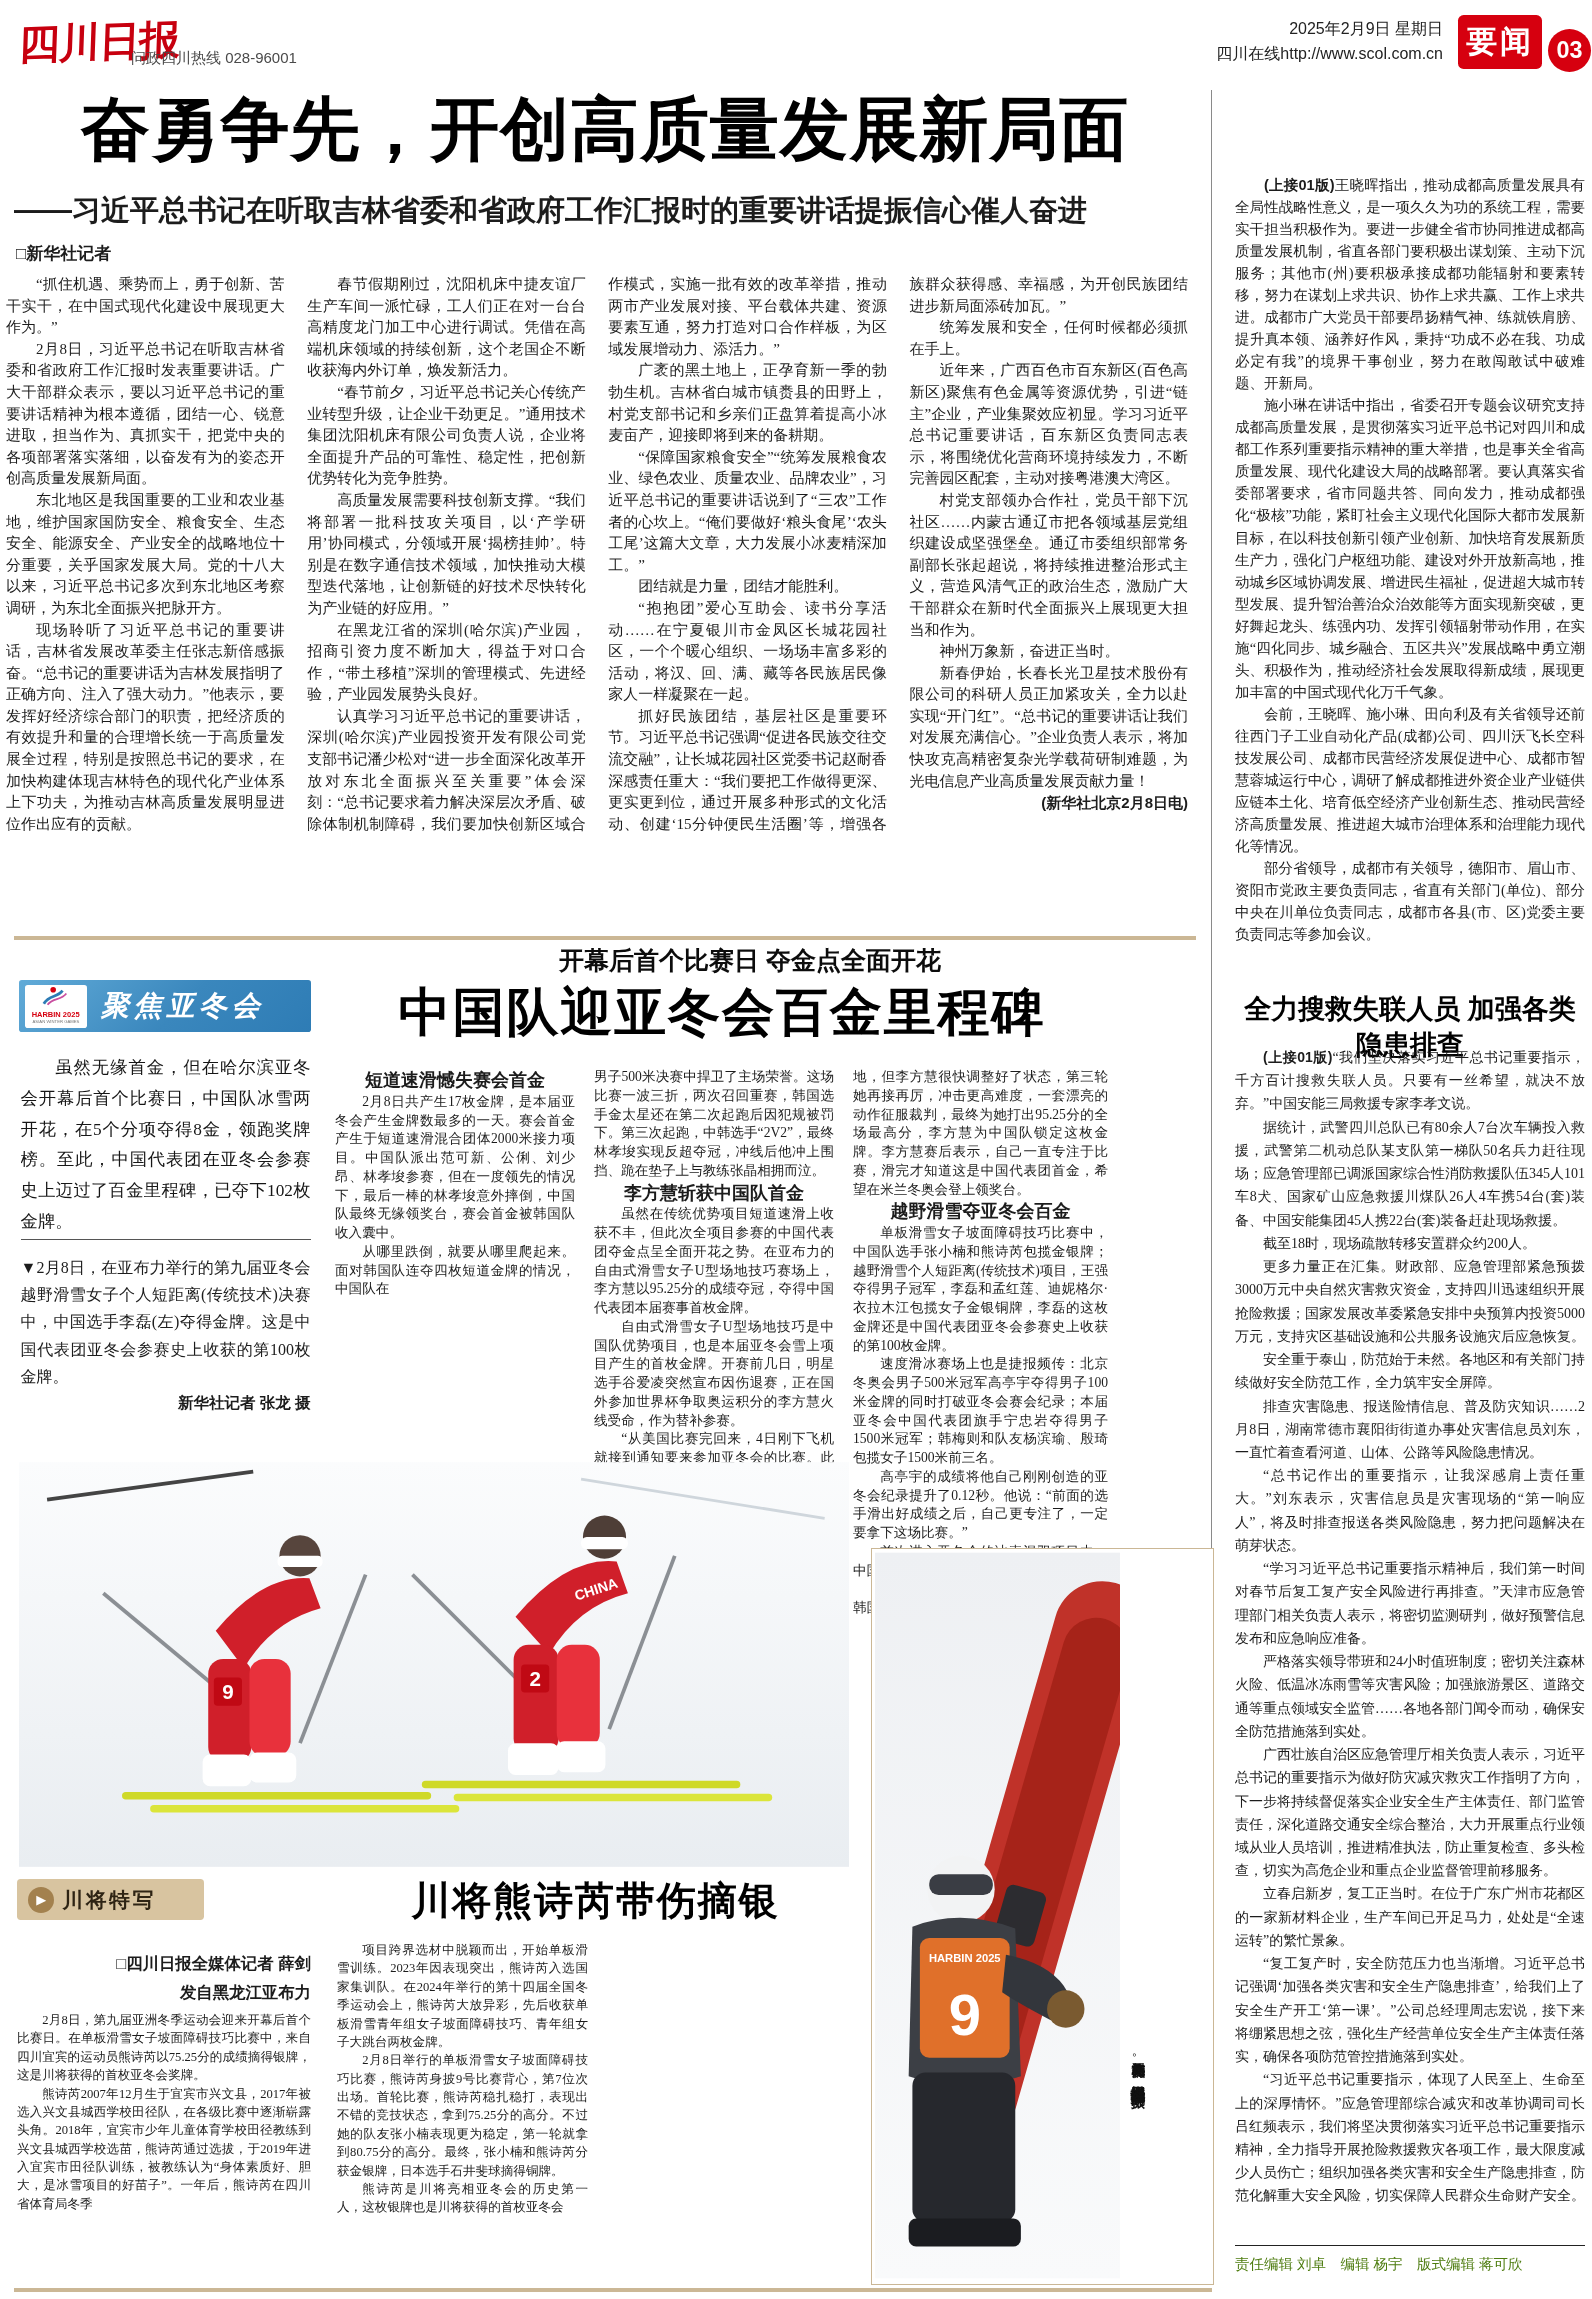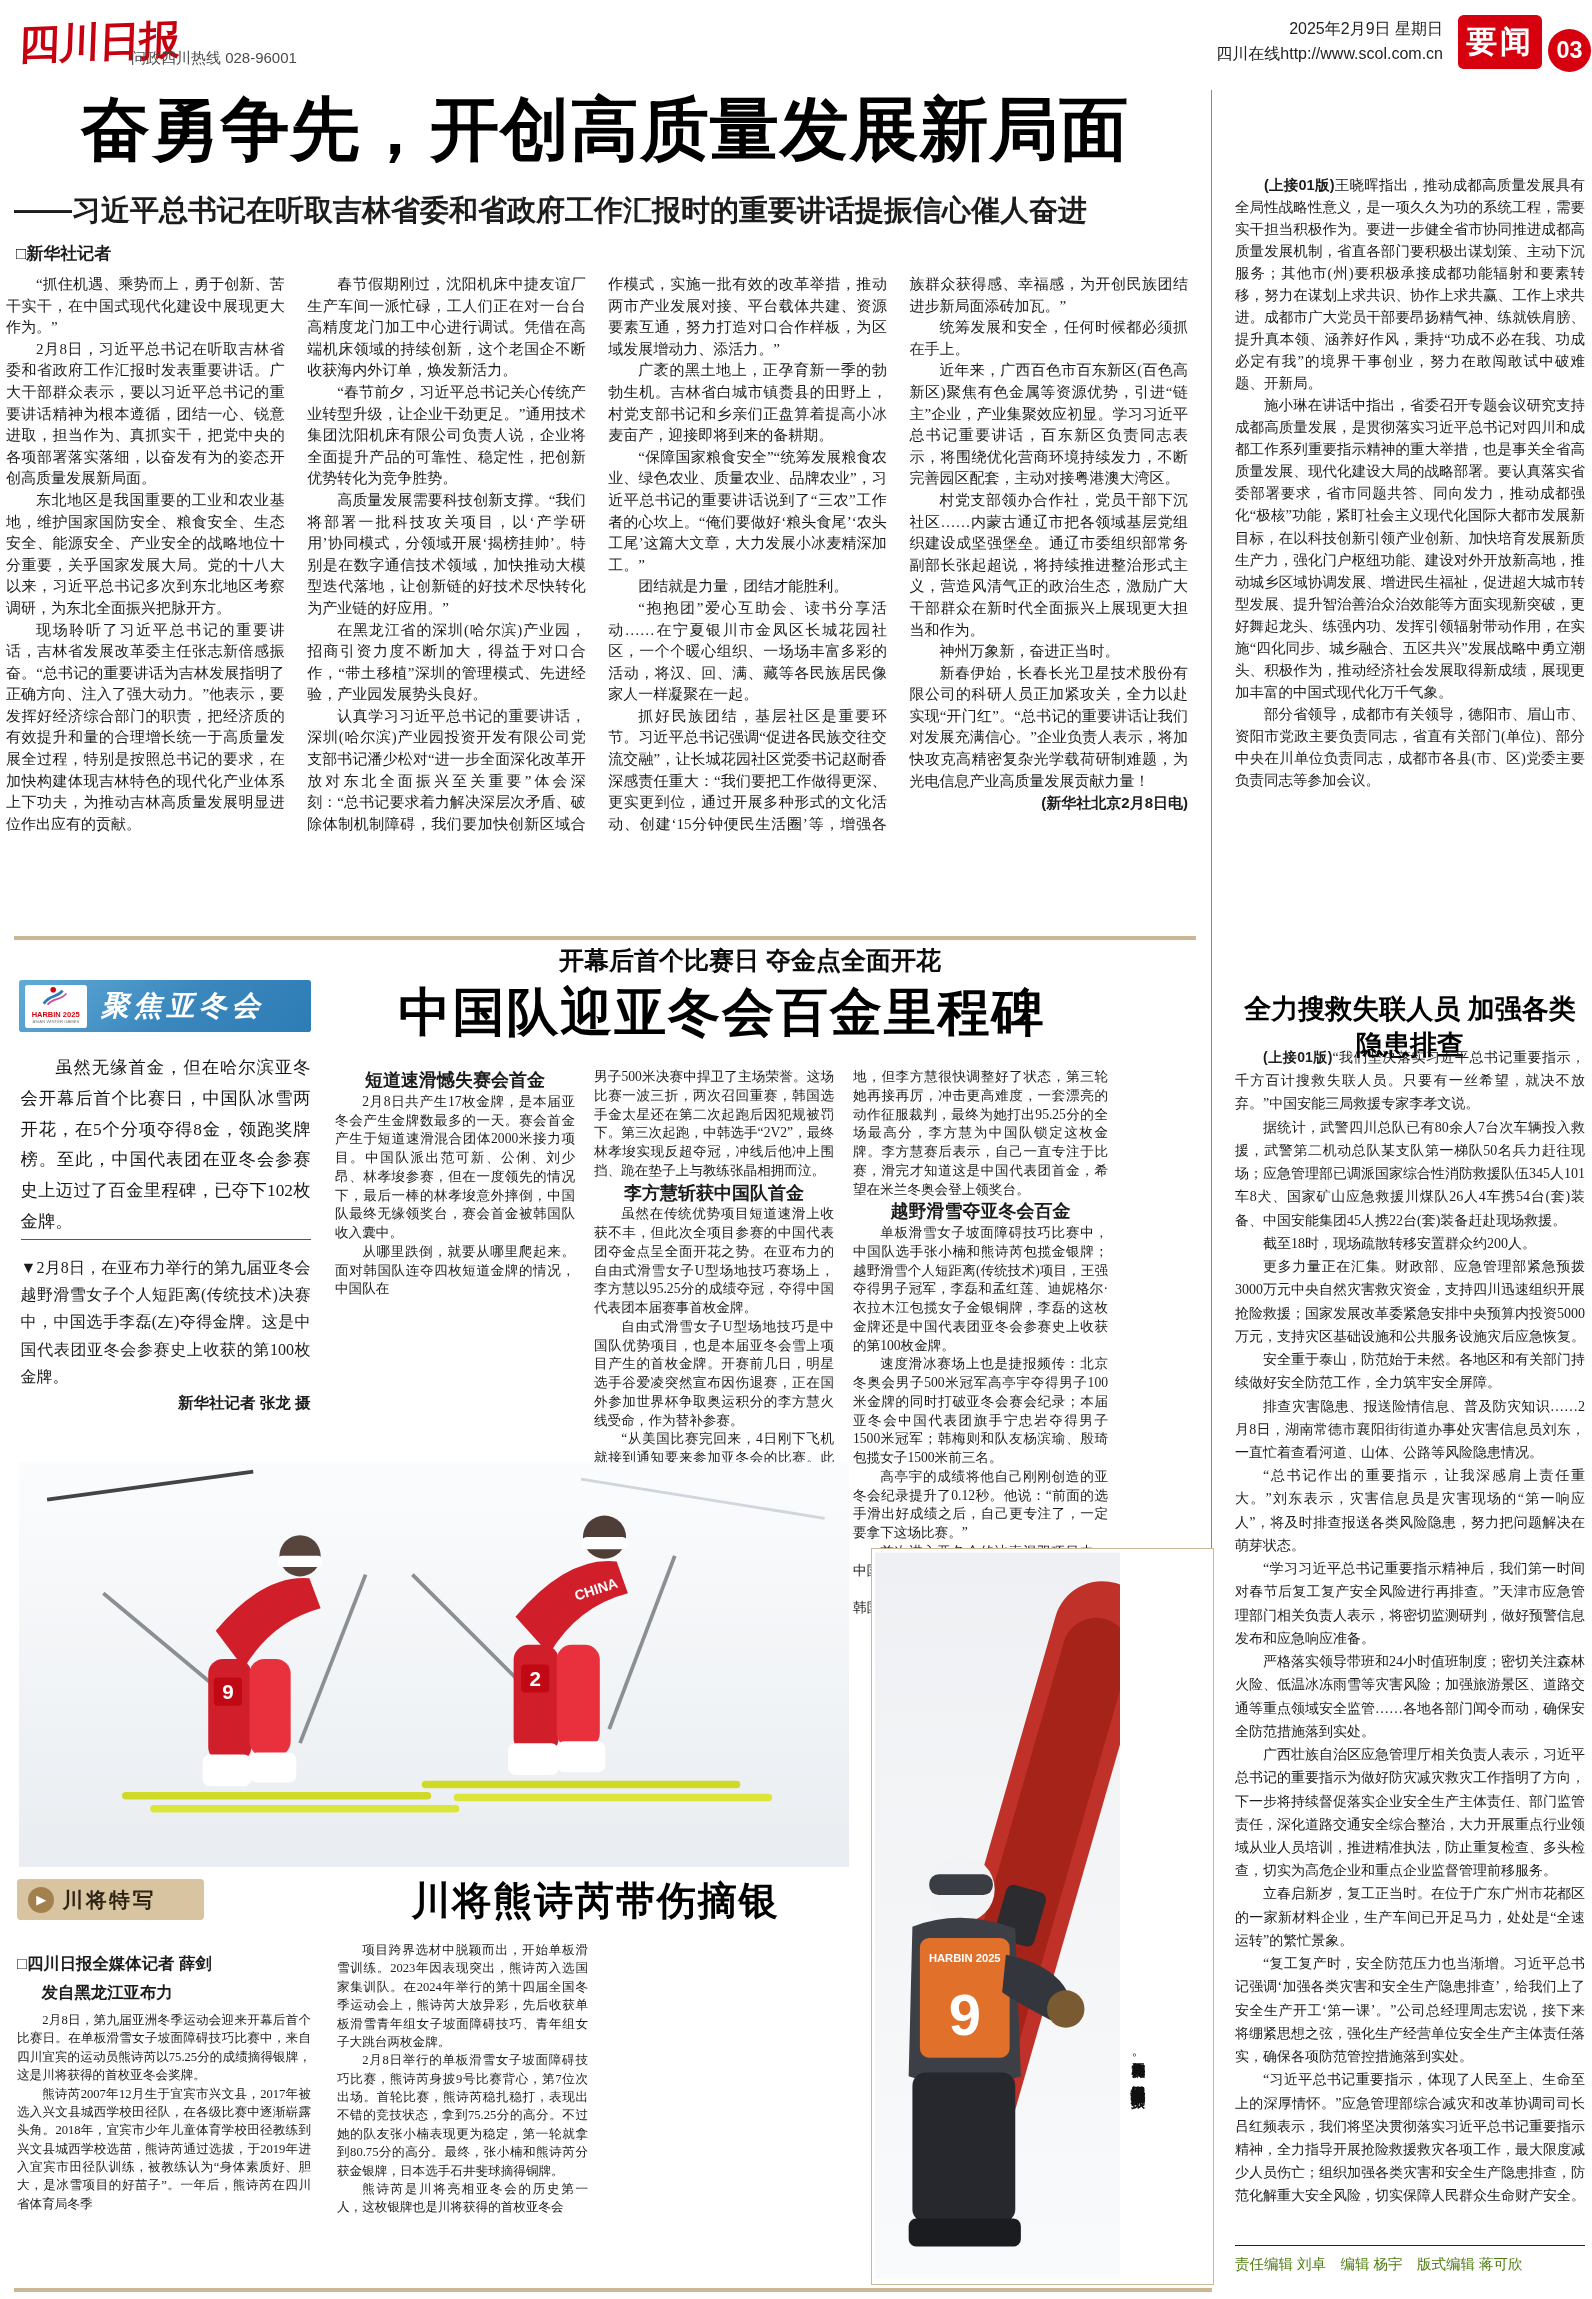--- a/index.html
+++ b/index.html
@@ -48,21 +48,21 @@
   .games-hl{font-size:52px;text-align:center;letter-spacing:1.9px;}
   .gcol{font-size:13.6px;line-height:1.38;}
   .gsub{font-size:18px;font-weight:900;text-align:center;font-family:"Liberation Sans", sans-serif;
         margin:6.6px 0 4.7px 0;text-indent:0 !important;}
   
   .tagbox{background:#d8c4a0;border-radius:3.7px;display:flex;align-items:center;gap:8.4px;padding:0 11.2px;}
   .tag-circle{width:26px;height:26px;border-radius:50%;background:#a3814e;color:#fff;text-align:center;
               line-height:26px;font-size:13px;flex:0 0 auto;}
   .tag-label{font-size:20.6px;font-weight:900;color:#2e2414;font-family:"Liberation Sans", sans-serif;letter-spacing:2.8px;}
   .bot-hl{font-size:39px;text-align:center;letter-spacing:1.9px;}
-  .bot-byline{font-size:16.4px;font-weight:700;font-family:"Liberation Sans", sans-serif;line-height:1.75;}
+  .bot-byline{font-size:16.4px;font-weight:700;font-family:"Liberation Sans", sans-serif;line-height:1.75;text-align:right;}
   .bcol{font-size:12.6px;line-height:1.46;}
   .photo-frame{border:1.9px solid #cbb795;background:#fff;}
   .vcap{writing-mode:vertical-rl;display:flex;gap:9.4px;color:#111;}
   .vcap .cap-line{font-size:14px;font-family:"Liberation Serif", serif;}
   .vcap .cred-line{font-size:14.5px;font-weight:700;font-family:"Liberation Sans", sans-serif;}
 </style>
 </head>
 <body>
 
 <div id="paper">
@@ -102,20 +102,21 @@
     <p class="signoff">(新华社北京2月8日电)</p>
   </div>
 
   <div class="abs vrule" style="left:1211px;top:90px;height:2187px;"></div>
 
   <div class="abs hed ra1-title" style="left:1235px;top:94px;width:350px;">
   </div>
   <div class="abs jcol ra-body" style="left:1235px;top:174px;width:350px;height:798px;">
     <p><span class="lead-in">(上接01版)</span><span>王晓晖指出，推动成都高质量发展具有全局性战略性意义，是一项久久为功的系统工程，需要实干担当积极作为。要进一步健全省市协同推进成都高质量发展机制，省直各部门要积极出谋划策、主动下沉服务；其他市(州)要积极承接成都功能辐射和要素转移，努力在谋划上求共识、协作上求共赢、工作上求共进。成都市广大党员干部要昂扬精气神、练就铁肩膀、提升真本领、涵养好作风，秉持“功成不必在我、功成必定有我”的境界干事创业，努力在敢闯敢试中破难题、开新局。</span></p>
     <p>施小琳在讲话中指出，省委召开专题会议研究支持成都高质量发展，是贯彻落实习近平总书记对四川和成都工作系列重要指示精神的重大举措，也是事关全省高质量发展、现代化建设大局的战略部署。要认真落实省委部署要求，省市同题共答、同向发力，推动成都强化“极核”功能，紧盯社会主义现代化国际大都市发展新目标，在以科技创新引领产业创新、加快培育发展新质生产力，强化门户枢纽功能、建设对外开放新高地，推动城乡区域协调发展、增进民生福祉，促进超大城市转型发展、提升智治善治众治效能等方面实现新突破，更好舞起龙头、练强内功、发挥引领辐射带动作用，在实施“四化同步、城乡融合、五区共兴”发展战略中勇立潮头、积极作为，推动经济社会发展取得新成绩，展现更加丰富的中国式现代化万千气象。</p>
+    <p>会前，王晓晖、施小琳、田向利及有关省领导还前往西门子工业自动化产品(成都)公司、四川沃飞长空科技发展公司、成都市民营经济发展促进中心、成都市智慧蓉城运行中心，调研了解成都推进外资企业产业链供应链本土化、培育低空经济产业创新生态、推动民营经济高质量发展、推进超大城市治理体系和治理能力现代化等情况。</p>
     <p>部分省领导，成都市有关领导，德阳市、眉山市、资阳市党政主要负责同志，省直有关部门(单位)、部分中央在川单位负责同志，成都市各县(市、区)党委主要负责同志等参加会议。</p>
   </div>
 
   <div class="abs hed ra2-hl" style="left:1235px;top:991px;width:350px;">全力搜救失联人员  加强各类隐患排查</div>
   <div class="abs jcol ra2-body" style="left:1235px;top:1046px;width:350px;height:1179px;">
     <p><span class="lead-in">(上接01版)</span><span>“我们坚决落实习近平总书记重要指示，千方百计搜救失联人员。只要有一丝希望，就决不放弃。”中国安能三局救援专家李孝文说。</span></p>
     <p>据统计，武警四川总队已有80余人7台次车辆投入救援，武警第二机动总队某支队第一梯队50名兵力赶往现场；应急管理部已调派国家综合性消防救援队伍345人101车8犬、国家矿山应急救援川煤队26人4车携54台(套)装备、中国安能集团45人携22台(套)装备赶赴现场救援。</p>
     <p>截至18时，现场疏散转移安置群众约200人。</p>
     <p>更多力量正在汇集。财政部、应急管理部紧急预拨3000万元中央自然灾害救灾资金，支持四川迅速组织开展抢险救援；国家发展改革委紧急安排中央预算内投资5000万元，支持灾区基础设施和公共服务设施灾后应急恢复。</p>
     <p>安全重于泰山，防范始于未然。各地区和有关部门持续做好安全防范工作，全力筑牢安全屏障。</p>

